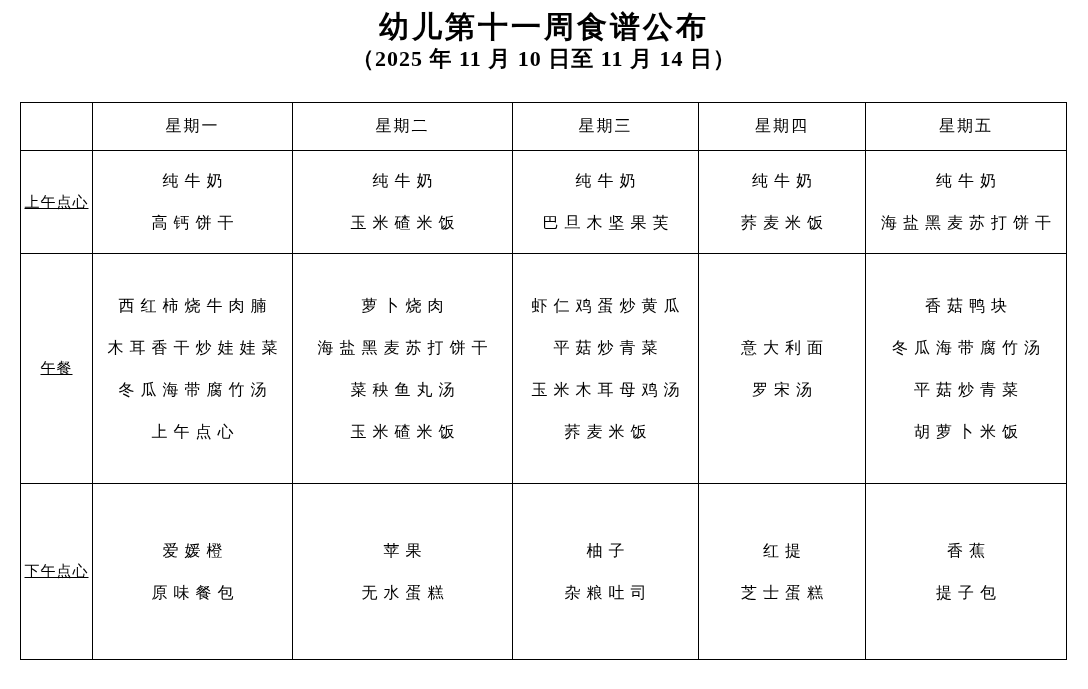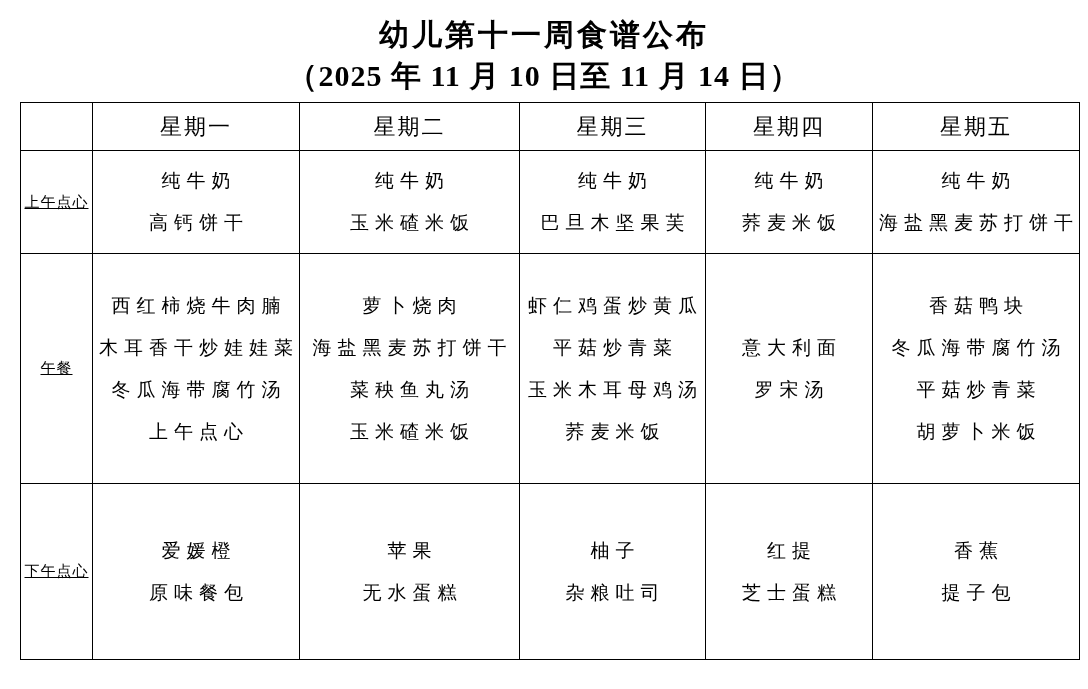--- a/index.html
+++ b/index.html
@@ -5,58 +5,58 @@
   html, body { margin: 0; padding: 0; }
   body {
     width: 1088px; height: 689px;
     background: #ffffff;
     color: #000000;
     font-family: "Liberation Serif", "DejaVu Serif", serif;
     position: relative;
     overflow: hidden;
   }
   .title {
-    position: absolute; top: 16px; left: 0; width: 1088px;
+    position: absolute; top: 8px; left: 0; width: 1088px;
     text-align: center;
     font-size: 30px; font-weight: bold; letter-spacing: 3px;
     line-height: 1.25;
   }
   .subtitle {
-    position: absolute; top: 57px; left: 0; width: 1088px;
+    position: absolute; top: 45px; left: 0; width: 1088px;
     text-align: center;
-    font-size: 30px; font-weight: bold; letter-spacing: 1px;
+    font-size: 22px; font-weight: bold; letter-spacing: 1px;
     line-height: 1.25;
   }
   table.menu {
     position: absolute; left: 20px; top: 102px;
     border-collapse: collapse; table-layout: fixed;
     background: #ffffff;
   }
   table.menu th, table.menu td {
     border: 1.5px solid #000000;
     padding: 0;
     text-align: center;
     vertical-align: middle;
     overflow: hidden;
     font-weight: normal;
   }
   tr.r-header   { height: 48px; }
   tr.r-morning  { height: 103px; }
   tr.r-lunch    { height: 230px; }
   tr.r-afternoon{ height: 176px; }
   th.day {
-    font-size: 22px; font-weight: bold;
+    font-size: 16px; font-weight: bold;
     letter-spacing: 2px; padding-left: 2px;
   }
   th.rowlabel {
     font-size: 15px; font-weight: bold;
     letter-spacing: 1px; padding-left: 1px; text-decoration: underline;
   }
   .cell-line {
-    font-size: 19px;
+    font-size: 16px;
     letter-spacing: 6px; padding-left: 6px;
     line-height: 42px; height: 42px;
     white-space: nowrap;
   }
 </style>
 </head>
 <body>
 
 <div class="title">幼儿第十一周食谱公布</div>
 <div class="subtitle">（2025 年 11 月 10 日至 11 月 14 日）</div>

